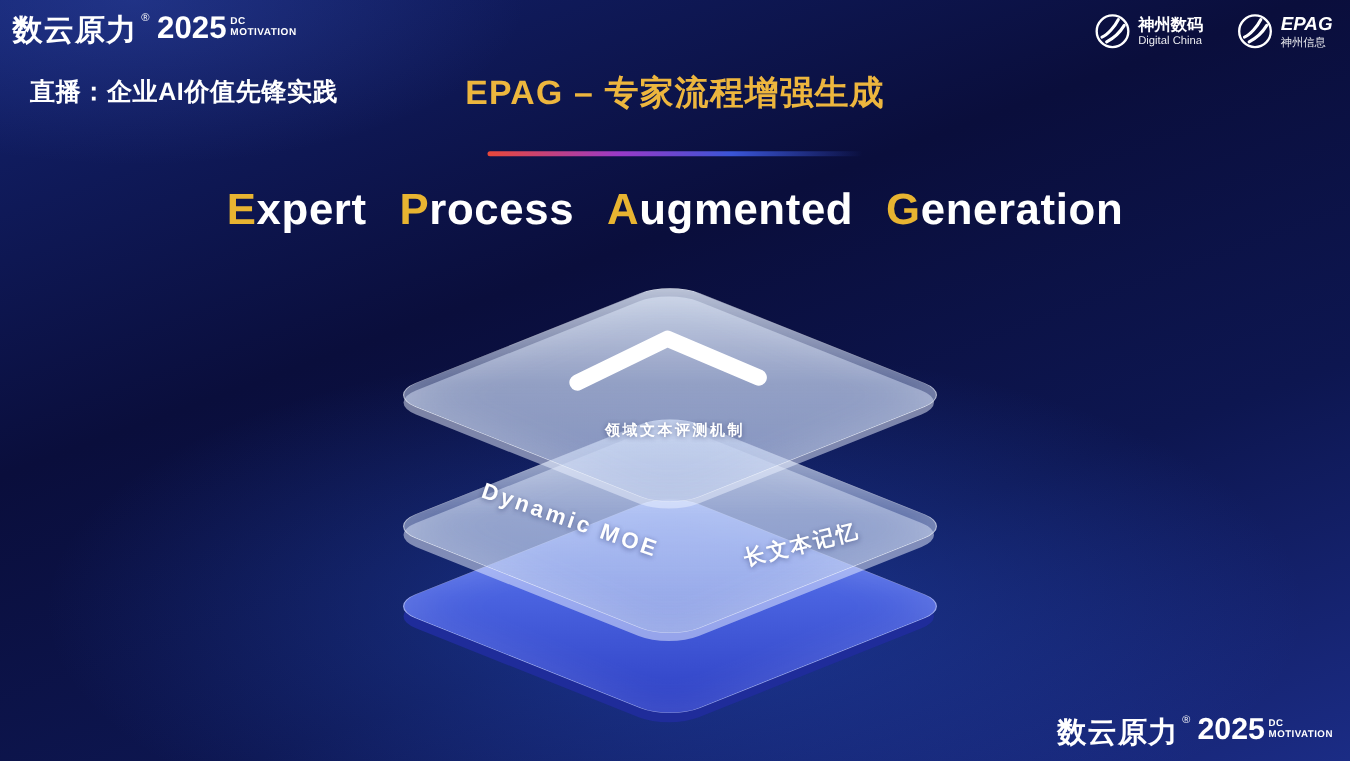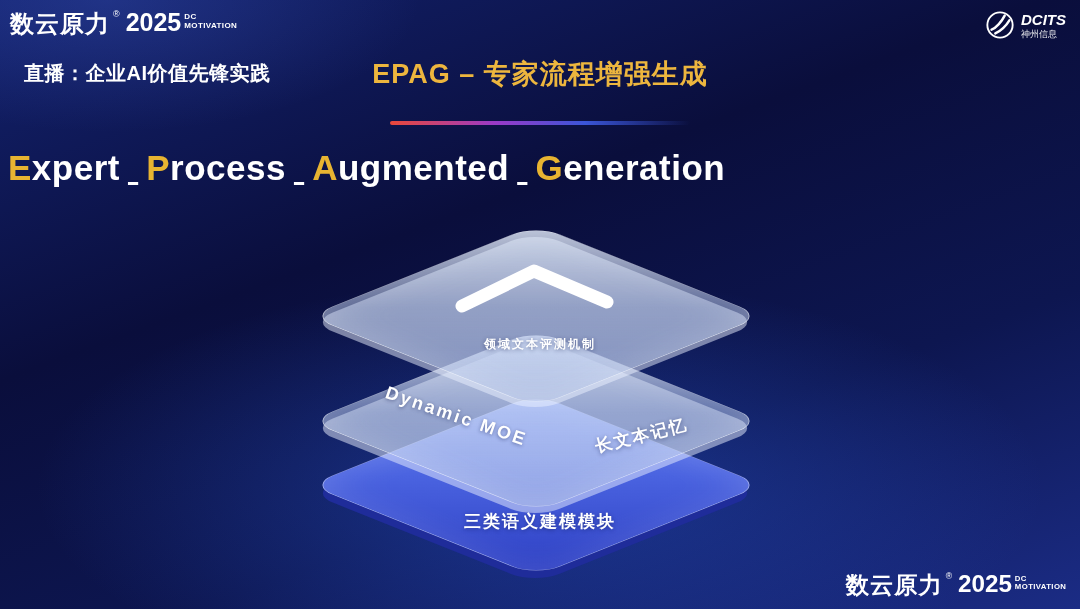--- a/index.html
+++ b/index.html
@@ -22,22 +22,22 @@
   .brand-year{font-size:25px;font-weight:bold;letter-spacing:0;margin-left:3px;}
   .brand-sub{display:flex;flex-direction:column;font-size:8px;line-height:1.15;margin-top:4px;font-weight:bold;letter-spacing:0.4px;}
 
   
   .live-label{position:absolute;left:24px;top:60px;font-size:20px;font-weight:bold;letter-spacing:0.5px;}
   .page-title{position:absolute;left:0;top:56px;width:100%;text-align:center;
     font-size:27px;font-weight:bold;letter-spacing:1px;color:#edb63e;}
   .divider{position:absolute;left:50%;top:121px;transform:translateX(-50%);
     width:300px;height:4px;border-radius:2px;
     background:linear-gradient(90deg,#e8483a 0%,#9a3ac8 35%,#3a55d8 65%,rgba(20,40,120,0) 100%);}
-  .subtitle{position:absolute;left:0;top:148px;width:100%;
-    font-size:35px;font-weight:600;letter-spacing:0.5px;color:#fff;text-decoration:underline;}
+  .subtitle{position:absolute;left:0;top:148px;width:100%;text-align:center;
+    font-size:35px;font-weight:600;letter-spacing:0.5px;color:#fff;}
   .subtitle .word{display:inline-block;margin:0 8px;}
   .subtitle .initial{color:#e8b431;}
 
   
   .partners{position:absolute;right:14px;top:10px;display:flex;gap:26px;align-items:center;}
   .partner{display:flex;align-items:center;gap:6px;}
   .partner-text{display:flex;flex-direction:column;line-height:1.2;}
   .partner-name{font-size:13px;font-weight:bold;}
   .partner-sub{font-size:9px;opacity:0.92;}
   .partner.dcits .partner-name{font-style:italic;font-size:15px;}
@@ -83,28 +83,39 @@
     <span class="brand-year">2025</span>
     <span class="brand-sub">
       <span>DC</span>
       <span>MOTIVATION</span>
     </span>
   </div>
 
   <div class="live-label">直播：企业AI价值先锋实践</div>
 
   <div class="partners">
+    <div class="partner">
+      <svg width="30" height="30" viewBox="0 0 32 32">
+        <circle cx="16" cy="16" r="13.5" fill="none" stroke="#fff" stroke-width="2"></circle>
+        <path d="M7 21 C 12 19, 18 12, 21 6" fill="none" stroke="#fff" stroke-width="2.6" stroke-linecap="round"></path>
+        <path d="M11 25 C 17 22, 23 16, 26 11" fill="none" stroke="#fff" stroke-width="2.6" stroke-linecap="round"></path>
+      </svg>
+      <span class="partner-text">
+        <span class="partner-name">神州数码</span>
+        <span class="partner-sub">Digital China</span>
+      </span>
+    </div>
     <div class="partner dcits">
       <svg width="30" height="30" viewBox="0 0 32 32">
         <circle cx="16" cy="16" r="13.5" fill="none" stroke="#fff" stroke-width="2"></circle>
         <path d="M7 21 C 12 19, 18 12, 21 6" fill="none" stroke="#fff" stroke-width="2.6" stroke-linecap="round"></path>
         <path d="M11 25 C 17 22, 23 16, 26 11" fill="none" stroke="#fff" stroke-width="2.6" stroke-linecap="round"></path>
       </svg>
       <span class="partner-text">
-        <span class="partner-name">DCITS</span>
+        <span class="partner-name">EPAG</span>
         <span class="partner-sub">神州信息</span>
       </span>
     </div>
   </div>
 
   <div class="page-title">EPAG – 专家流程增强生成</div>
 
   <div class="divider"></div>
 
   <div class="subtitle">
@@ -123,21 +134,20 @@
   <div class="diamond glass-edge layer-top-edge"></div>
   <div class="diamond glass-face layer-top-face"></div>
 
   <svg class="chevron" width="170" height="62" viewBox="0 0 170 62">
     <path d="M12 48 L84 13 L157 44" fill="none" stroke="#fff" stroke-width="13" stroke-linecap="round" stroke-linejoin="round"></path>
   </svg>
 
   <div class="layer-label label-top">领域文本评测机制</div>
   <div class="layer-label label-mid-left">Dynamic MOE</div>
   <div class="layer-label label-mid-right">长文本记忆</div>
-  <div class="layer-label label-bottom">三类语义建模模块</div>
 
   <div class="brand bottom">
     <span class="brand-name">数云原力</span>
     <span class="brand-reg">®</span>
     <span class="brand-year">2025</span>
     <span class="brand-sub">
       <span>DC</span>
       <span>MOTIVATION</span>
     </span>
   </div>

